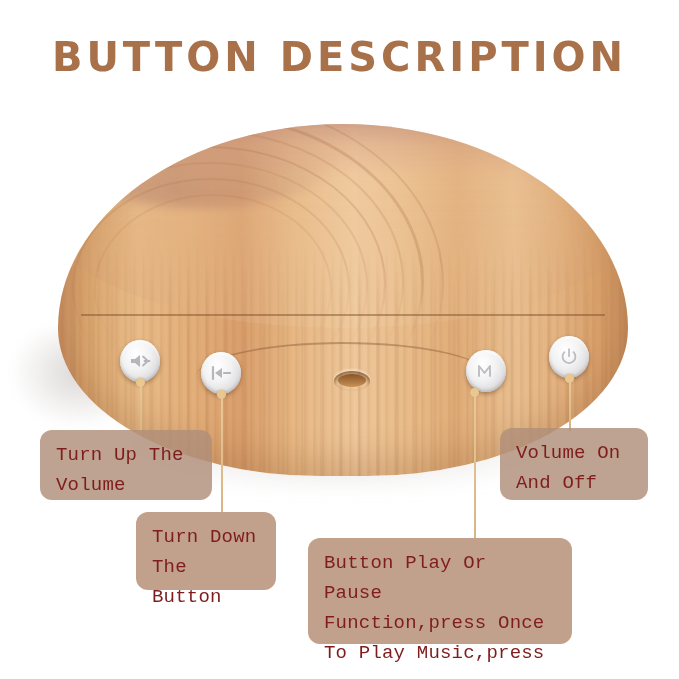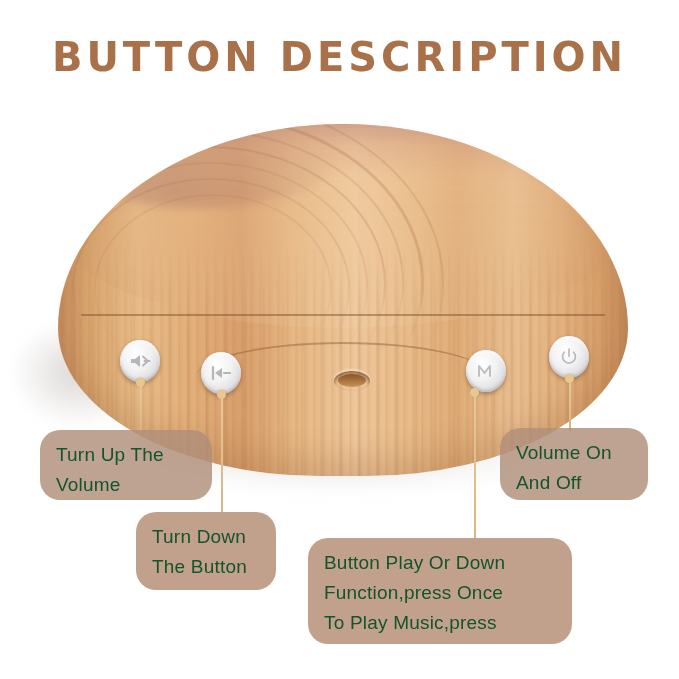--- a/index.html
+++ b/index.html
@@ -191,23 +191,23 @@
   }
   .leader-dot{
     position:absolute;width:9px;height:9px;border-radius:50%;
     background:#e9c78f;
     box-shadow:0 0 2px rgba(180,140,90,.7);
   }
 
   
   .callout{
     position:absolute;
-    border-radius:20px;
-    color:#14532d;
-    font-family:Liberation Sans, sans-serif;
+    border-radius:12px;
+    color:#7f1d1d;
+    font-family:Liberation Mono, monospace;
     font-size:19px;
     line-height:30px;
     padding:10px 16px;
     box-sizing:border-box;
     white-space:pre-line;
     letter-spacing:0.2px;
   }
   .callout.translucent{background:rgba(176,143,122,0.82);}
   .callout.solid{background:#c2a18c;}
 
@@ -298,20 +298,20 @@
     <div class="leader-dot" style="left:565px;top:374px;"></div>
     <div class="leader" style="left:569px;top:379px;height:52px;"></div>
   </div>
 
   <div class="callout translucent" id="callout-vol-up">Turn Up The
 Volume</div>
 
   <div class="callout solid" id="callout-vol-down">Turn Down
 The Button</div>
 
-  <div class="callout solid" id="callout-play">Button Play Or Down
+  <div class="callout solid" id="callout-play">Button Play Or Pause
 Function,press Once
 To Play Music,press</div>
 
   <div class="callout translucent" id="callout-power">Volume On
 And Off</div>
 
 </div>
 
 </body></html>

